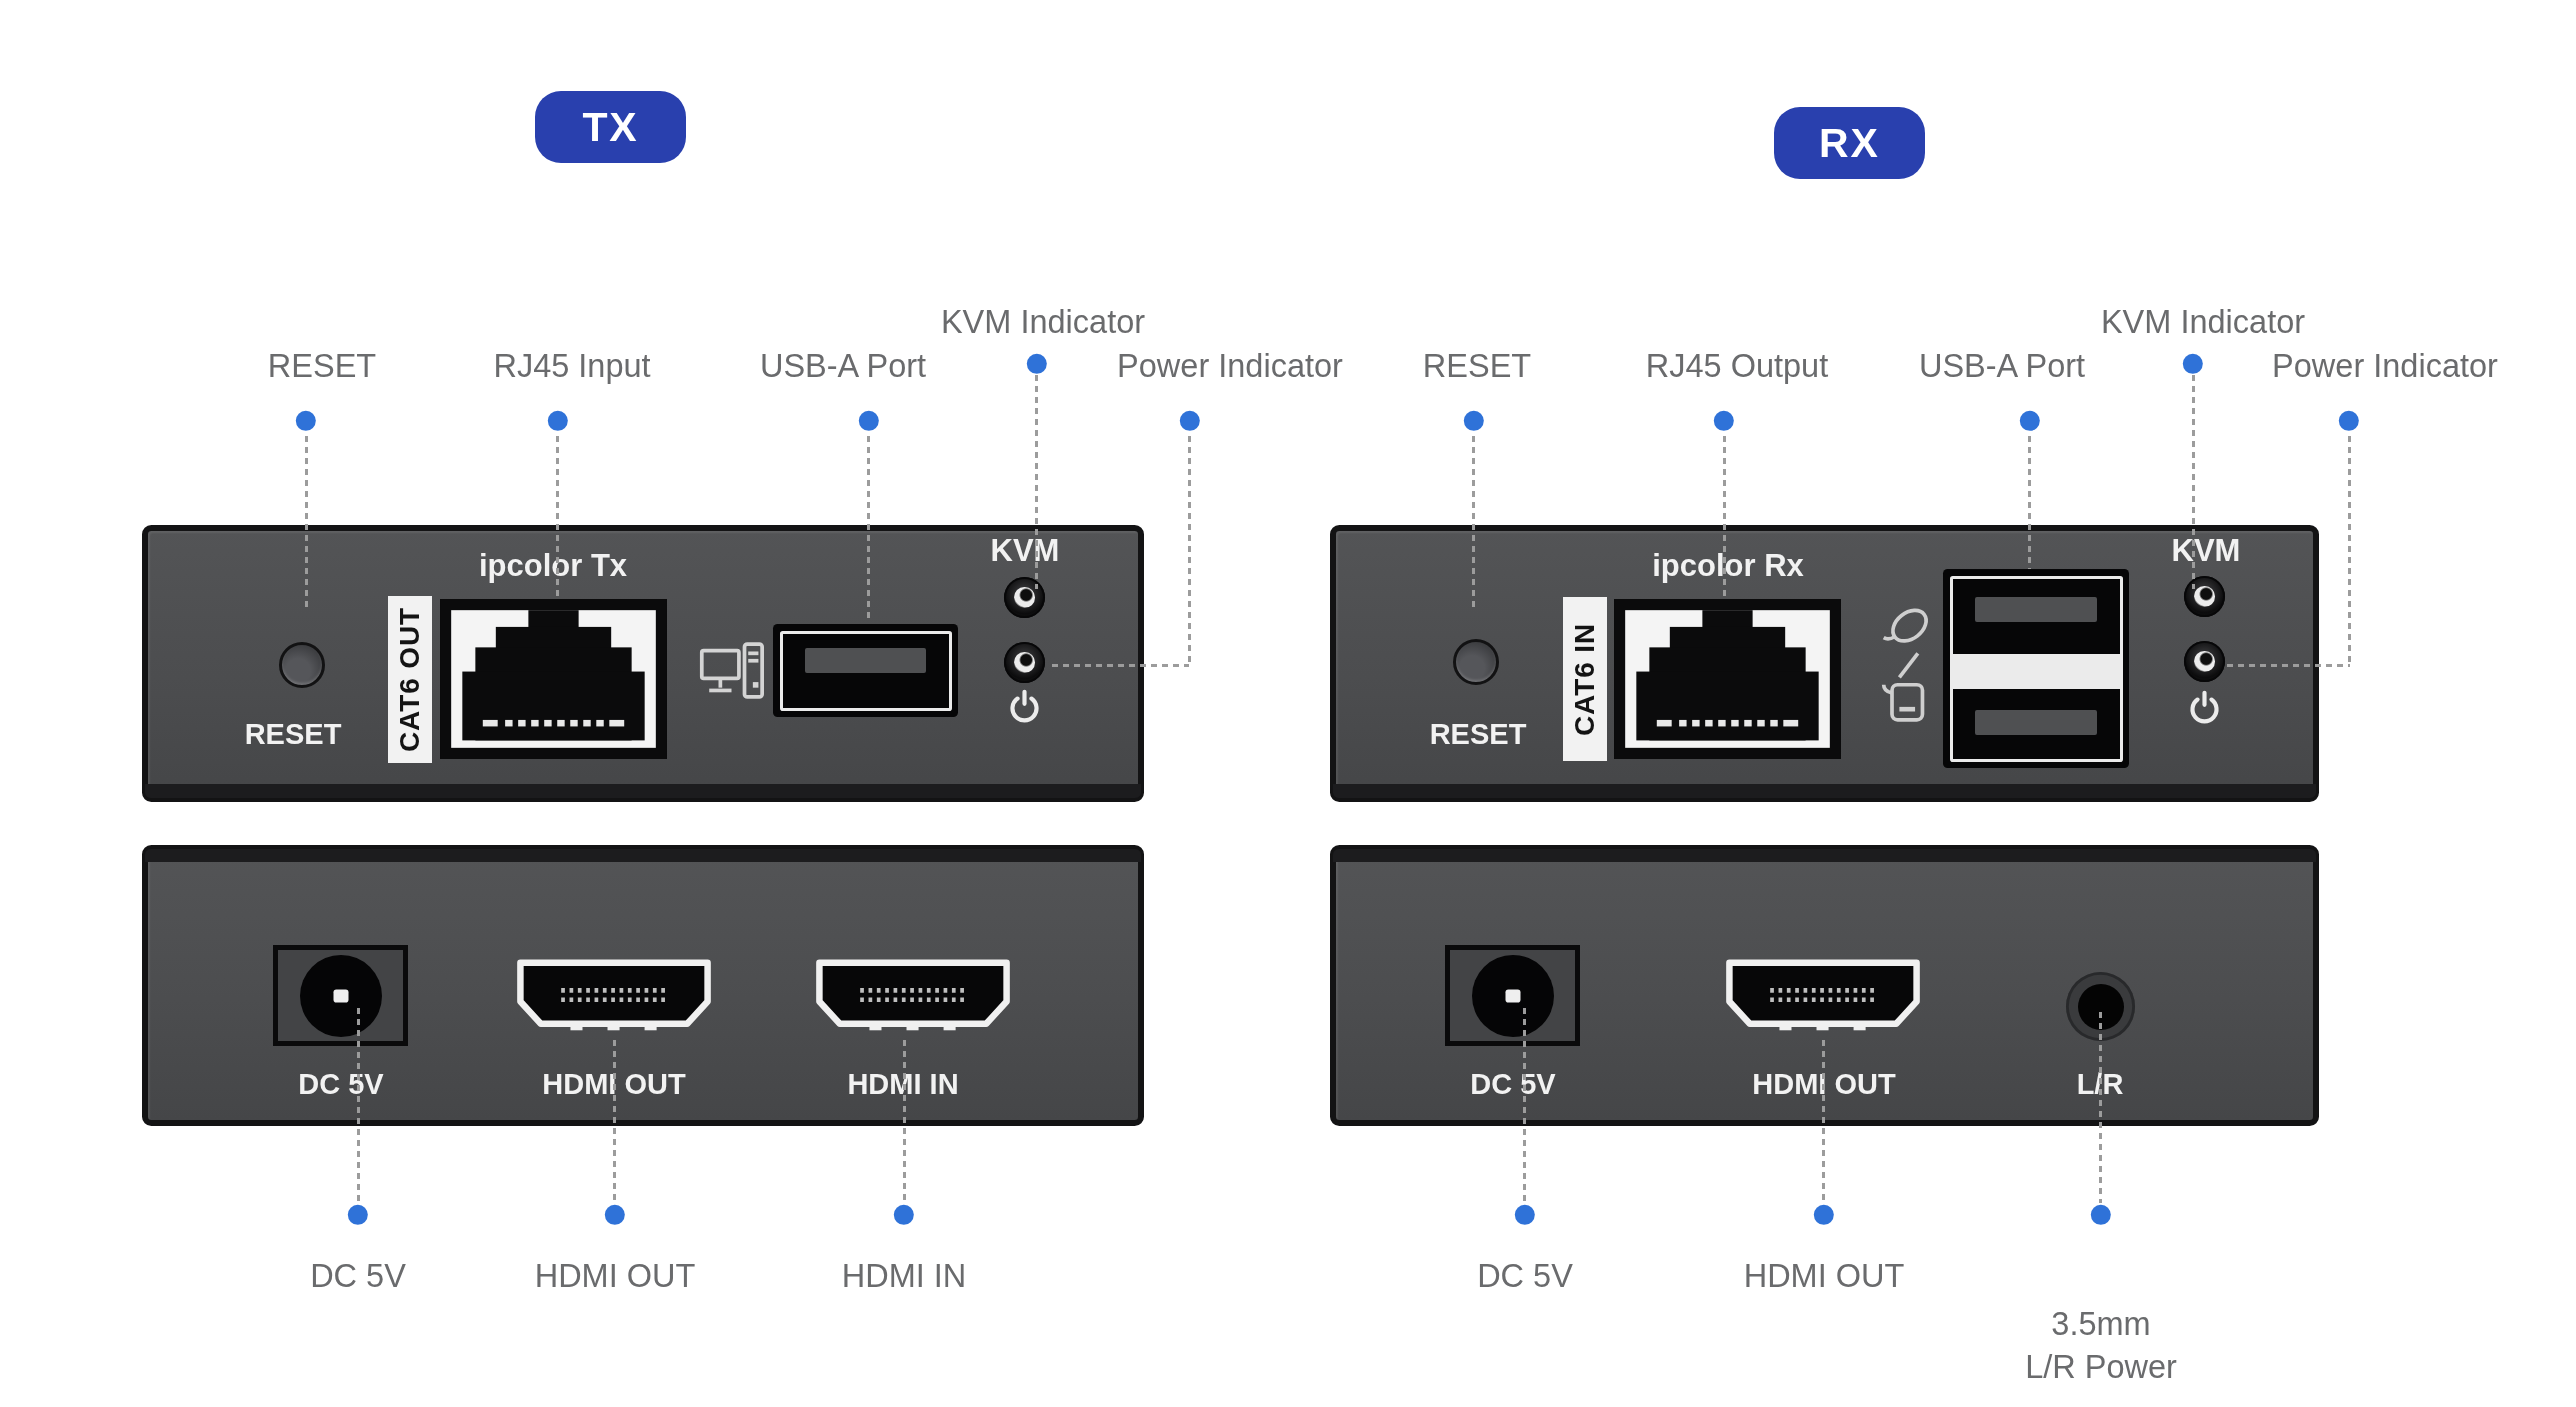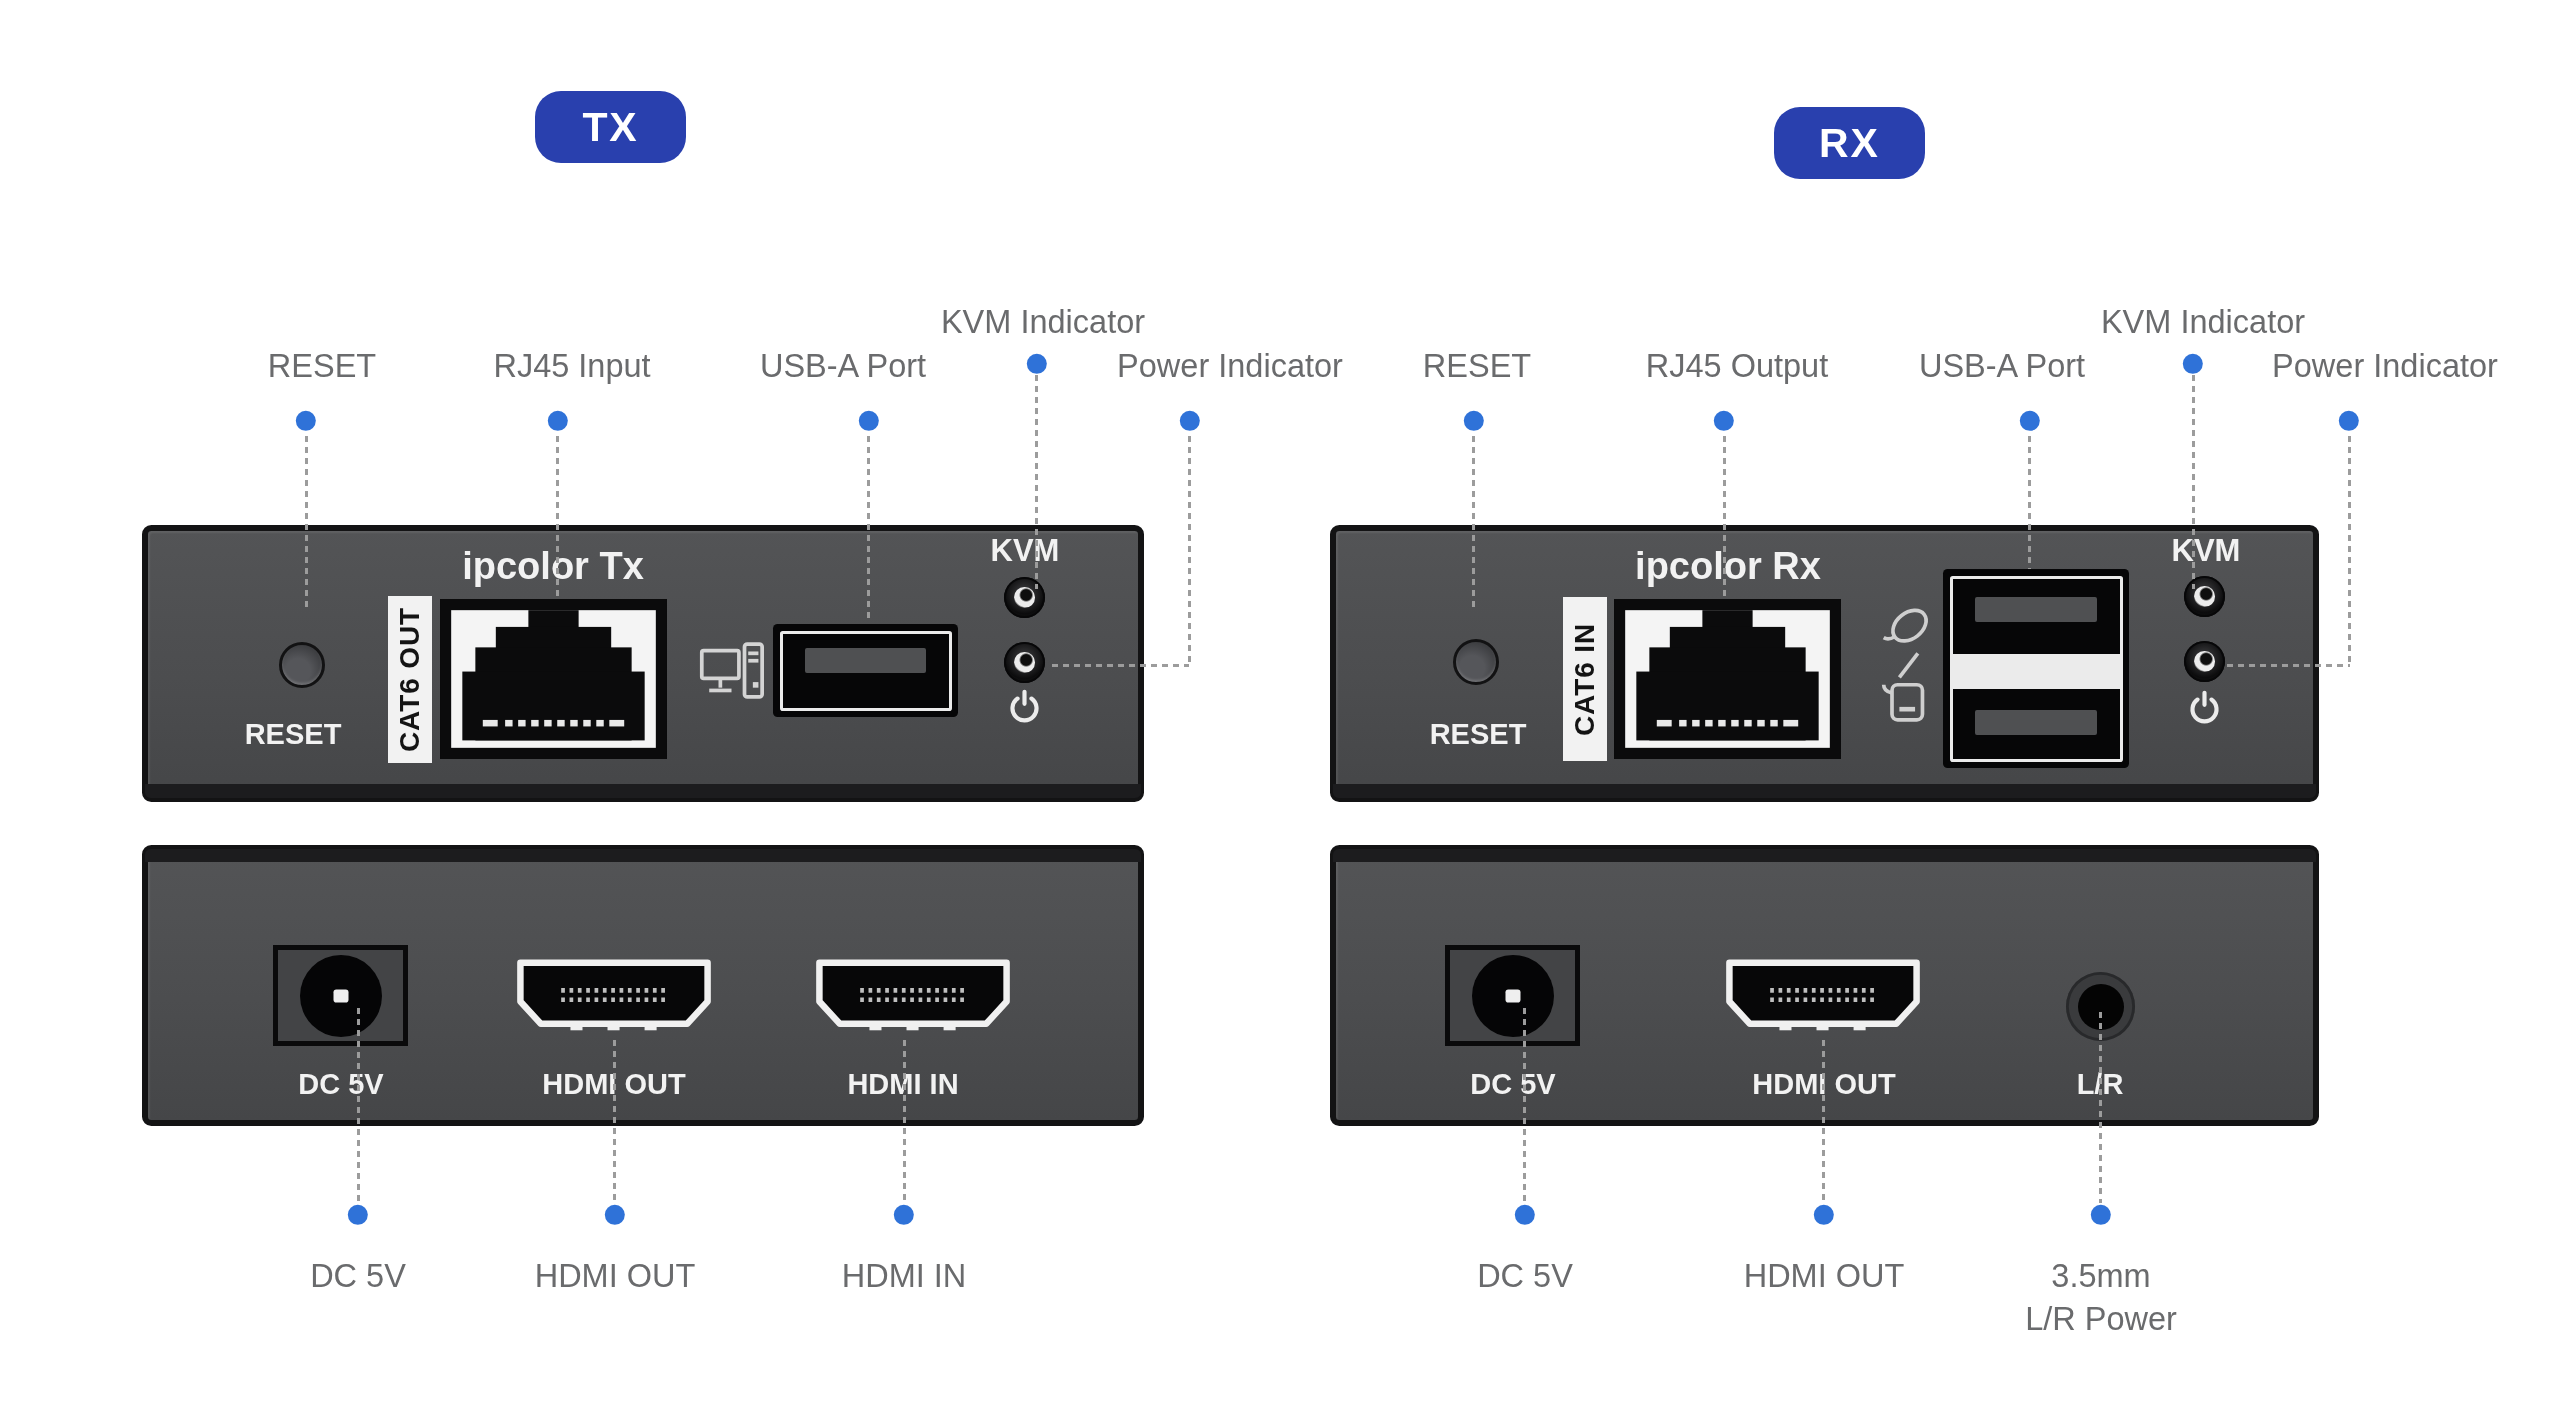--- a/index.html
+++ b/index.html
@@ -9,21 +9,21 @@
   }
   .badge {
     position:absolute; width:151px; height:72px; border-radius:26px;
     background:var(--badge-bg,#2940ae); color:#ffffff; font-size:41px; font-weight:600;
     display:flex; align-items:center; justify-content:center; letter-spacing:1.9px;
   }
   .co-label {
     position:absolute; transform:translateX(-50%); white-space:nowrap;
     color:var(--callout-text,#6a6b6d); font-size:32.5px; line-height:37px; text-align:center;
   }
-  .co-label.two-line { line-height:43px; }
+  .co-label.two-line { line-height:43px;margin-top:48px; }
   .bdot {
     position:absolute; width:20.4px; height:20.4px; border-radius:50%;
     background:var(--dot-blue,#2f72d8); transform:translate(-50%,-50%);
   }
   .vdash { position:absolute; width:2.8px;
     background:repeating-linear-gradient(180deg,#9c9c9c 0 5.6px,transparent 5.6px 11px); z-index:5; }
   .hdash { position:absolute; height:2.8px;
     background:repeating-linear-gradient(90deg,#9c9c9c 0 5.6px,transparent 5.6px 11px); z-index:5; }
   .device {
     position:absolute; box-sizing:border-box;
@@ -32,21 +32,21 @@
     box-shadow:inset 1.9px 1.9px 1.9px rgba(255,255,255,0.08);
   }
   .edge-bottom { position:absolute; left:-2.8px; right:-2.8px; bottom:-1.9px; height:14px;
     background:#1c1c1e; border-radius:0 0 5.6px 5.6px; }
   .edge-top { position:absolute; left:-2.8px; right:-2.8px; top:-1.9px; height:13px;
     background:#1c1c1e; border-radius:5.6px 5.6px 0 0; }
   .dev-label, .model-label {
     position:absolute; transform:translateX(-50%); white-space:nowrap;
     color:var(--panel-text,#f2f2f2); font-weight:700; font-size:29px; line-height:30px;
   }
-  .model-label { font-size:38px; }
+  .model-label { font-size:31px; }
   .reset-btn {
     position:absolute; width:46px; height:46px; border-radius:50%; box-sizing:border-box;
     background:radial-gradient(circle at 40% 65%, #55565a 0 35%, #3c3d40 75%);
     border:3.7px solid #121213;
     box-shadow:inset 0 -1.9px 2.8px rgba(255,255,255,0.18);
   }
   .cat6 {
     position:absolute; background:#f2f2f2; color:#141414; font-weight:700; font-size:28px;
     display:flex; align-items:center; justify-content:center;
     writing-mode:vertical-rl; transform:rotate(180deg); letter-spacing:0.9px; white-space:nowrap;

